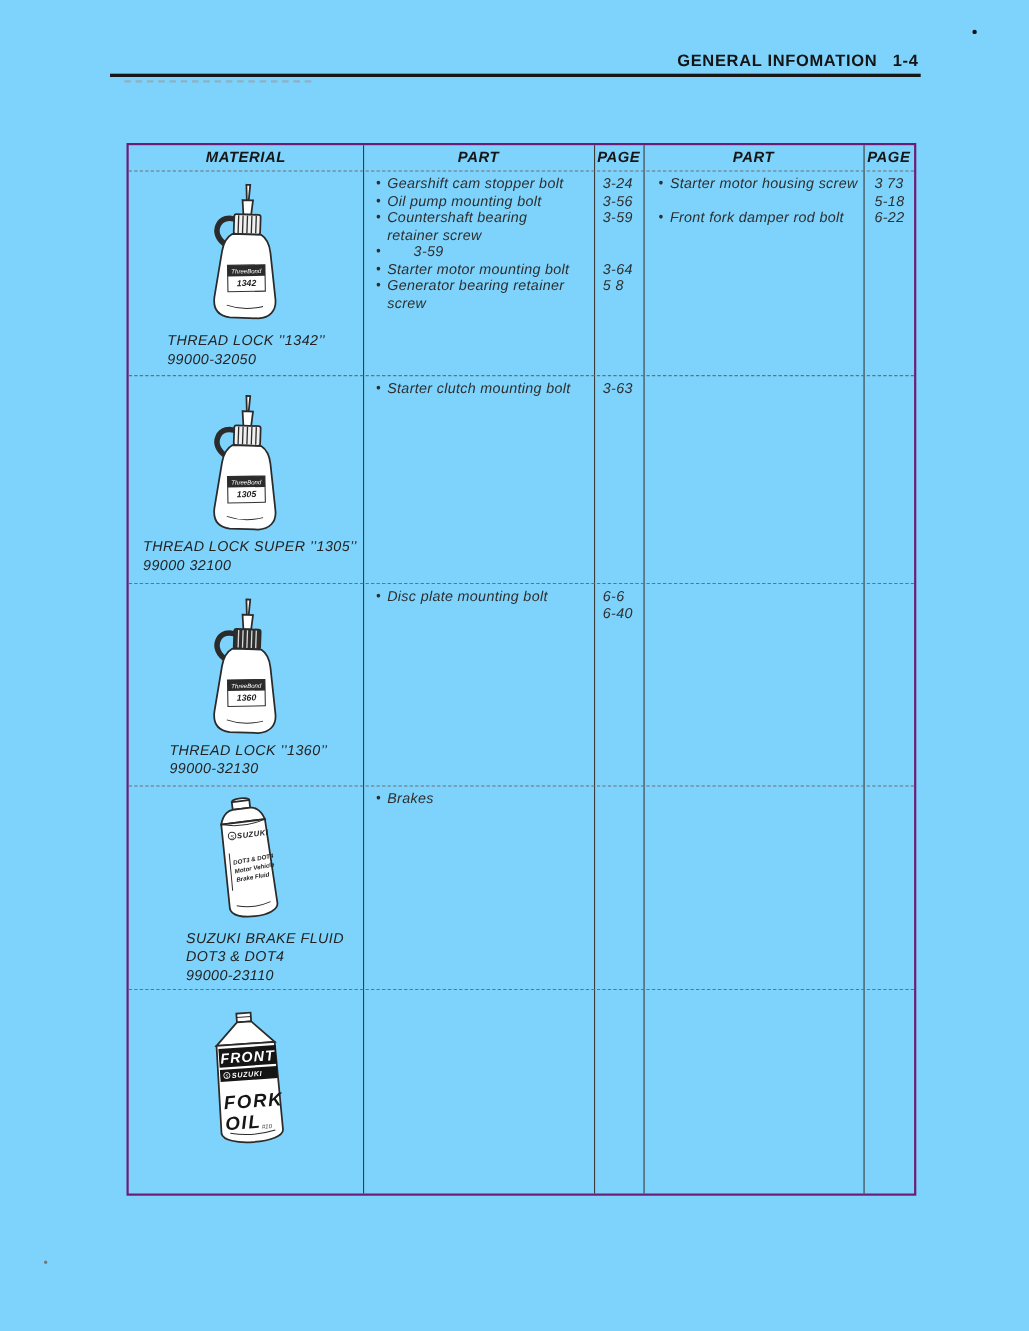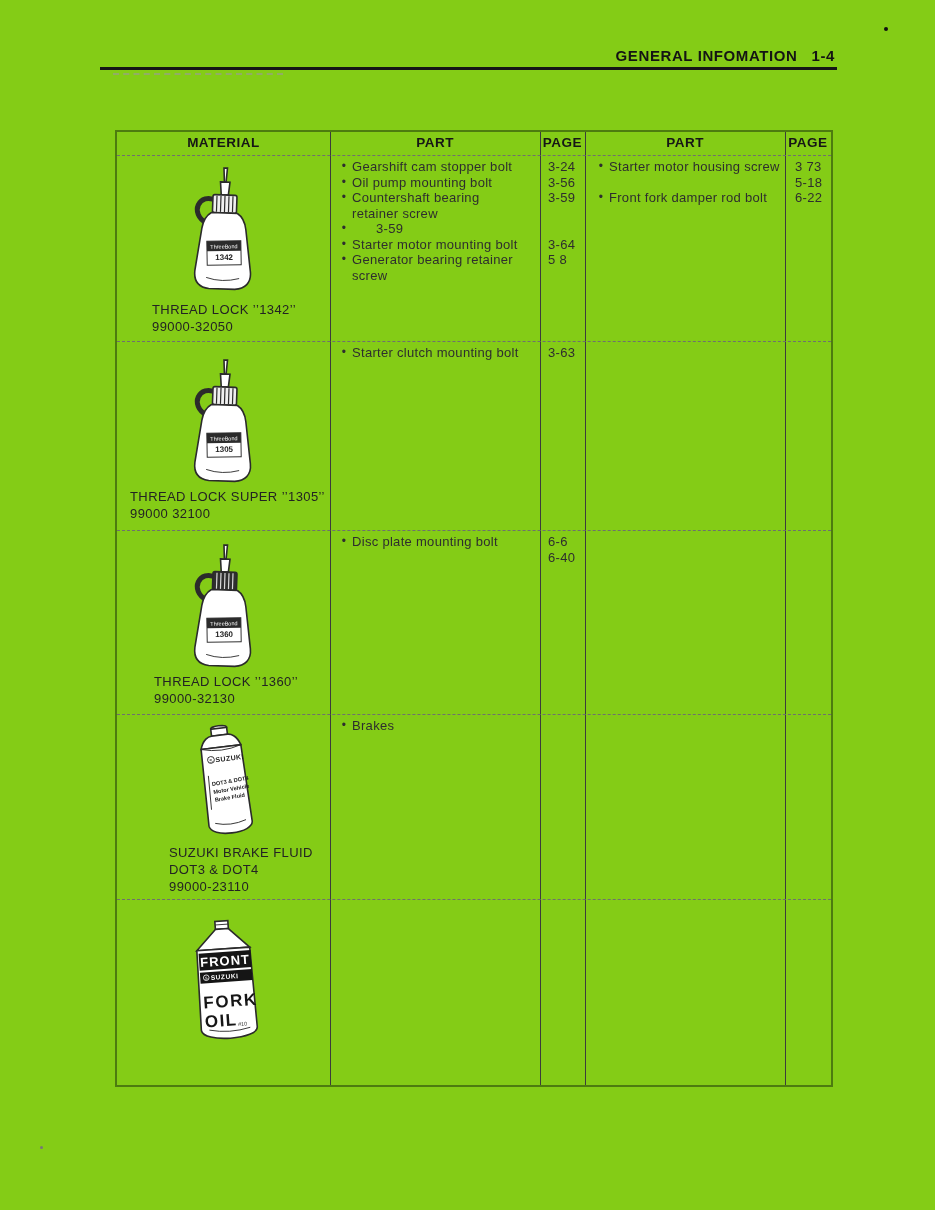--- a/index.html
+++ b/index.html
@@ -1,31 +1,31 @@
 <!DOCTYPE html>
 <html><head>
 <meta charset="utf-8">
 <style>
   html,body{margin:0;padding:0;background:#e8e8e8;}
   .sheet{
-    position:relative;width:935px;height:1210px;background:#84cc16;
+    position:relative;width:935px;height:1210px;background:#7dd3fc;
     font-family:"Liberation Sans","DejaVu Sans",sans-serif;color:#2e2e2e;
     overflow:hidden;
   }
   
   .pg-header{position:absolute;top:47px;right:100px;font-size:15px;font-weight:bold;
     letter-spacing:0.6px;color:#141414;white-space:nowrap;}
   .pg-header .pgno{margin-left:14px;}
   .header-rule{position:absolute;top:67px;left:100px;width:737px;height:3px;background:#161616;}
   .header-artifact{position:absolute;top:73px;left:113px;width:170px;border-top:2px dashed #9a9a9a;opacity:.6;}
   .dot-tr{position:absolute;top:27px;left:884px;width:4px;height:4px;background:#111;border-radius:50%;}
   .dot-bl{position:absolute;top:1146px;left:40px;width:3px;height:3px;background:#777;border-radius:50%;}
 
   
-  .mtable{position:absolute;left:115px;top:130px;width:714px;height:953px;border:2px solid #4d7c0f;}
+  .mtable{position:absolute;left:115px;top:130px;width:714px;height:953px;border:2px solid #701a75;font-style:italic;}
   .vline{position:absolute;top:0;bottom:0;width:0;border-left:1px solid #3c3c3c;}
   .v1{left:213px;} .v2{left:423px;} .v3{left:468px;} .v4{left:668px;}
   .hline{position:absolute;left:0;right:0;height:0;border-top:1px dashed #6f6f6f;}
   .h0{top:23px;} .h1{top:209px;} .h2{top:398px;} .h3{top:582px;} .h4{top:767px;}
 
   .col-head{position:absolute;top:3px;font-size:13.5px;font-weight:bold;color:#161616;
     text-align:center;letter-spacing:0.5px;}
   .ch1{left:0;width:213px;} .ch2{left:213px;width:210px;} .ch3{left:423px;width:45px;}
   .ch4{left:468px;width:200px;} .ch5{left:668px;width:46px;}
 

